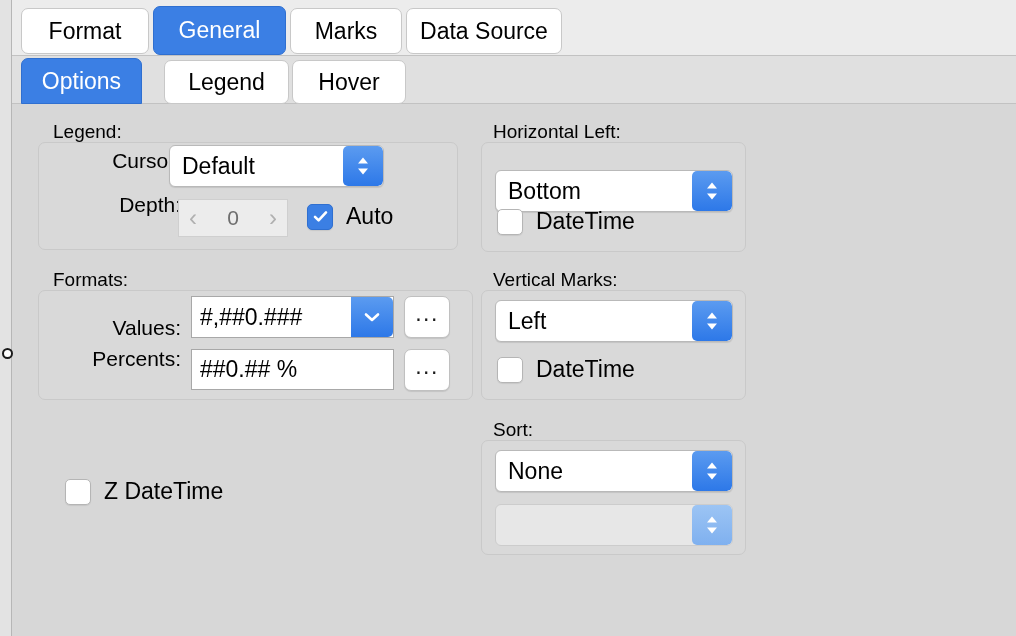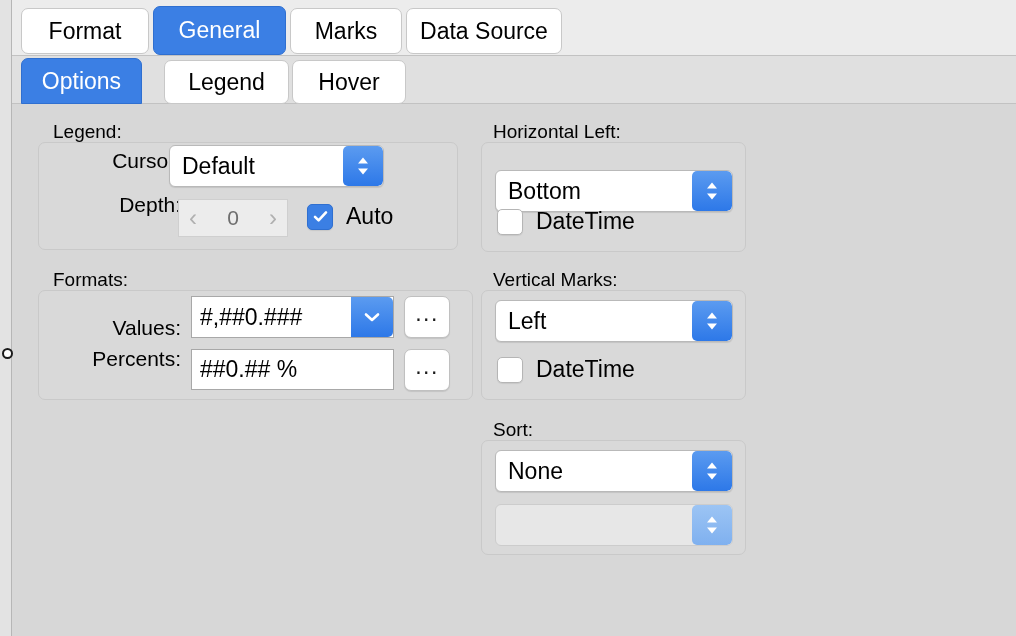--- a/index.html
+++ b/index.html
@@ -390,20 +390,26 @@
     <div class="fieldlabel" style="left:62px; top:245px; width:106px;">Percents:</div>
 
     <div class="textfield" style="left:178px; top:245px; width:203px; height:41px;">
       <span class="tftext">##0.## %</span>
     </div>
 
     <div class="btn-ellipsis" style="left:391px; top:245px; width:46px; height:42px;">
       <span>...</span>
     </div>
 
+    <div class="checkrow" style="left:52px; top:374px;">
+      <span class="cbox">
+        
+      </span>
+      <span class="cblabel">Z DateTime</span>
+    </div>
 
     <div class="caption" style="left:480px; top:17px;">Horizontal Left:</div>
 
     <div class="groupbox" style="left:468px; top:38px; width:265px; height:110px;"></div>
 
     <div class="popup" style="left:482px; top:66px; width:238px; height:42px;">
       <div class="ptext">Bottom</div>
       <div class="parrow">
         <svg class="chev-updown" width="16" height="22" viewBox="0 0 16 22" aria-hidden="true">
           <path d="M8 2.5 L13 8.5 L3 8.5 Z" fill="#ffffff"></path>

